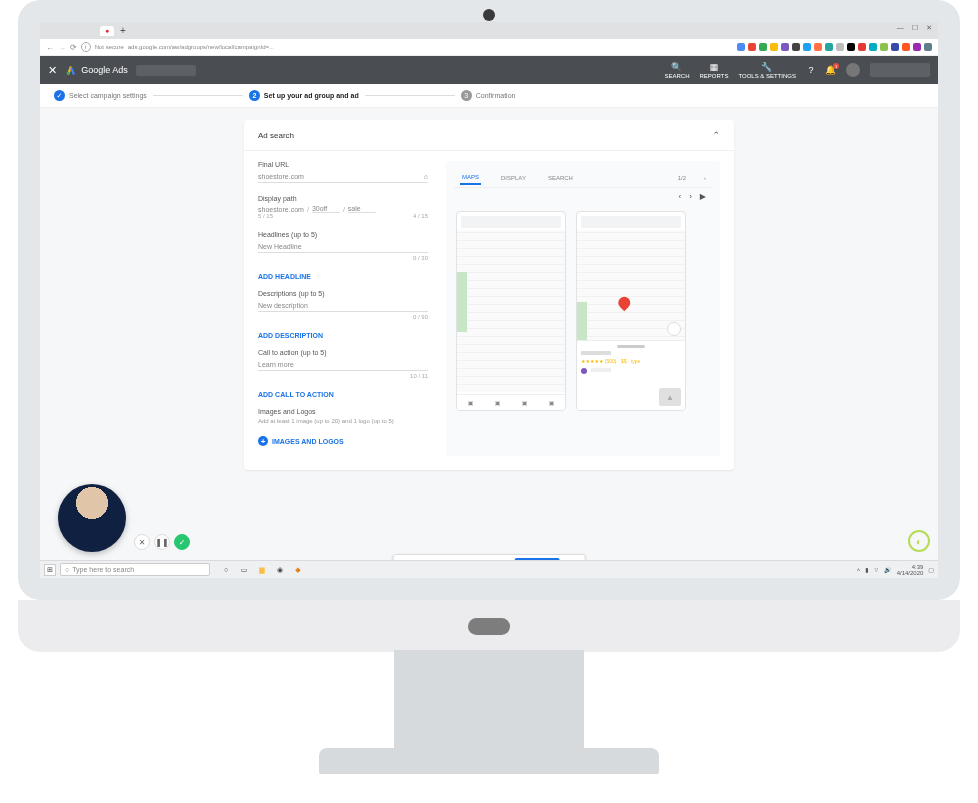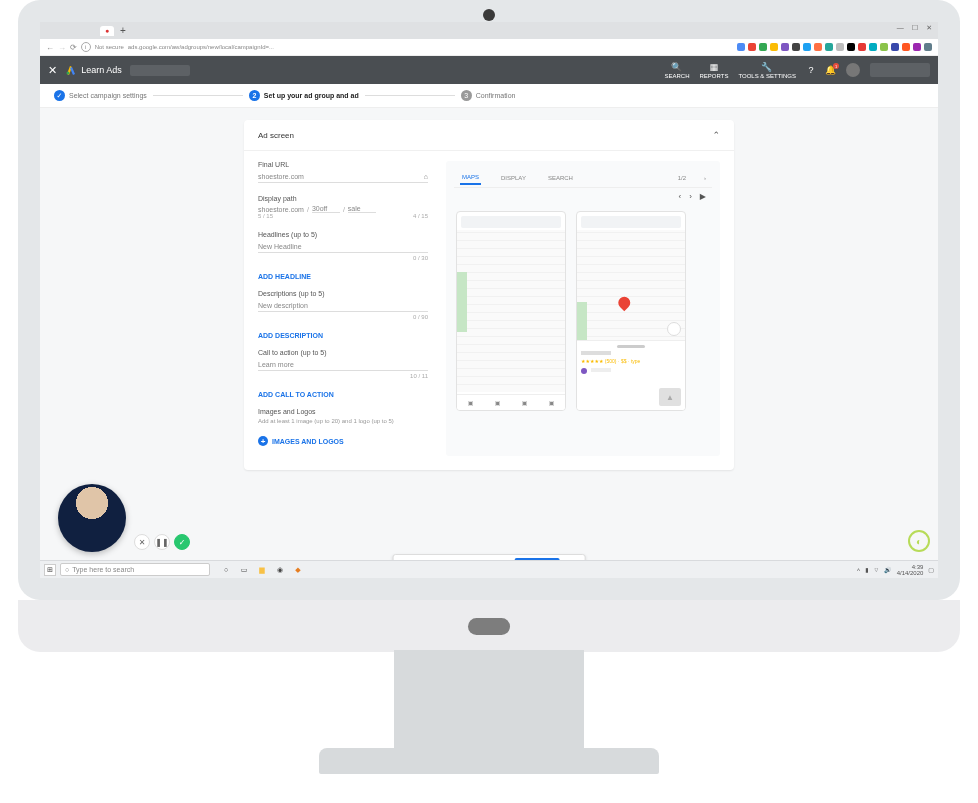--- a/index.html
+++ b/index.html
@@ -162,21 +162,21 @@
       </div>
 
       <div class="gads-header">
         <span class="close-x">✕</span>
         <div class="ga-logo">
           <svg width="12" height="12" viewBox="0 0 24 24">
               <path fill="#fbbc04" d="M4 20l6-16 4 2-6 16z"></path>
               <path fill="#4285f4" d="M14 6l6 14-4 2-6-14z"></path>
               <circle cx="6" cy="18" r="3" fill="#34a853"></circle>
             </svg>
-          <span>Learn Ads</span>
+          <span>Google Ads</span>
         </div>
         <div class="ga-acct"></div>
         <div class="ga-right">
           <div class="ga-tool">
               <div class="ga-tool-icon">🔍</div>
               <span>SEARCH</span>
             </div>
           <div class="ga-tool">
               <div class="ga-tool-icon">▦</div>
               <span>REPORTS</span>
@@ -205,21 +205,21 @@
         <div class="step-line"></div>
         <div class="step">
             <div class="step-dot">3</div>
             <span>Confirmation</span>
           </div>
       </div>
 
       <div class="body-area">
         <div class="card">
           <div class="card-hdr">
-            <span>Ad screen</span>
+            <span>Ad search</span>
             <span class="chev-up">⌃</span>
           </div>
           <div class="card-body">
             <div class="left-col">
 
               <div class="fld">
                 <span class="fld-label">Final URL</span>
                 <div class="fld-input">
                   <span>shoestore.com</span>
                   <span>⌂</span>

